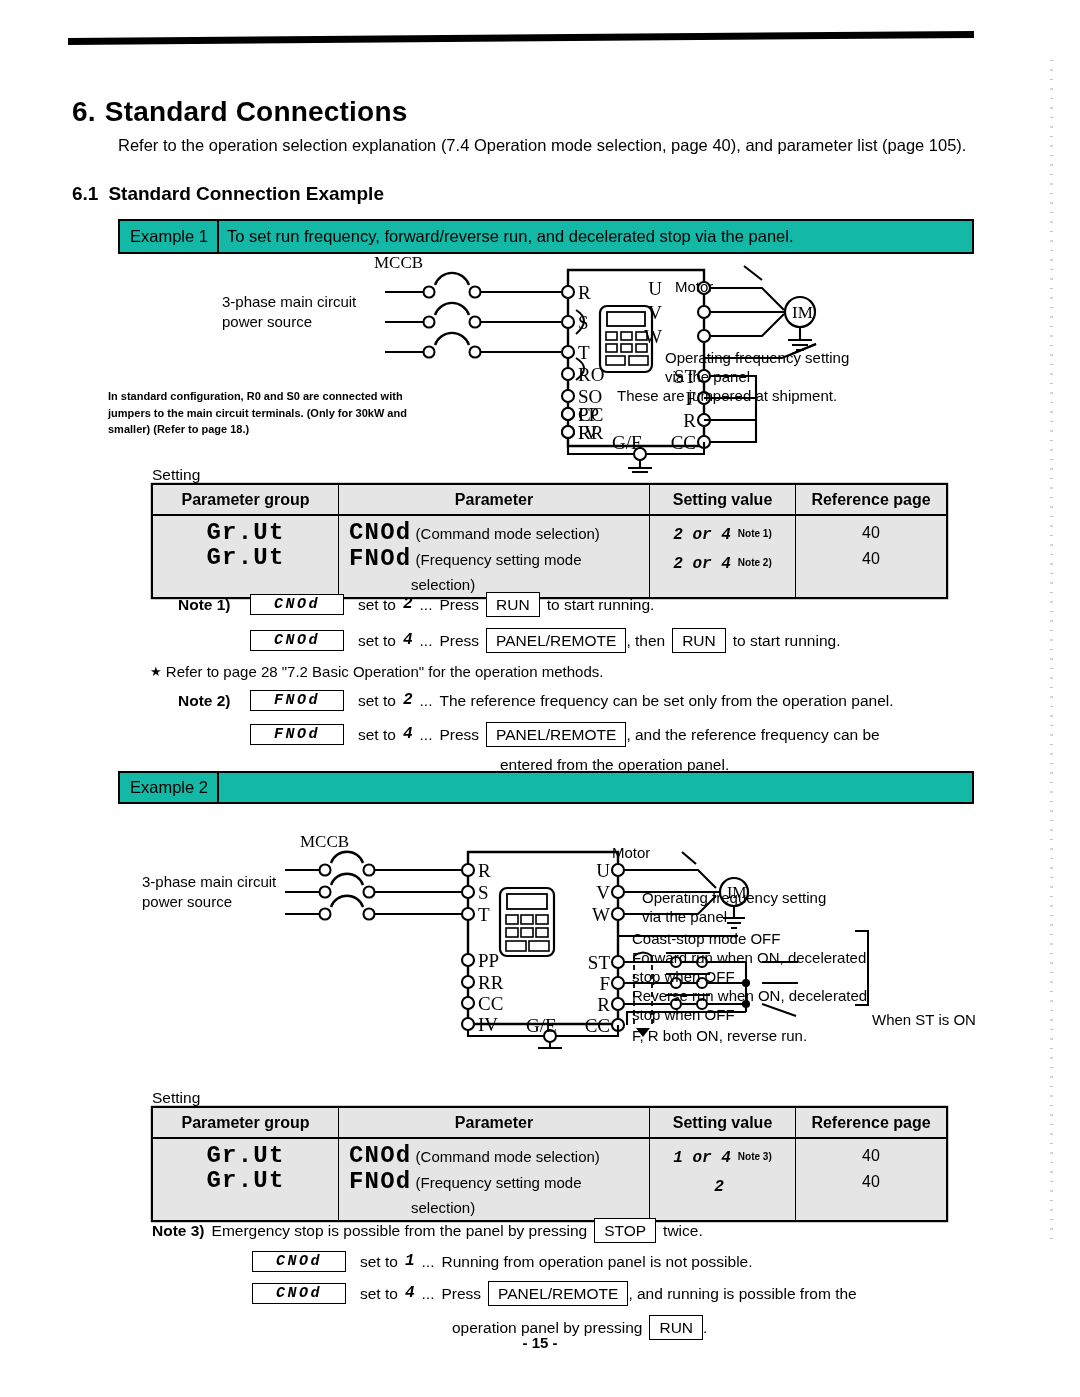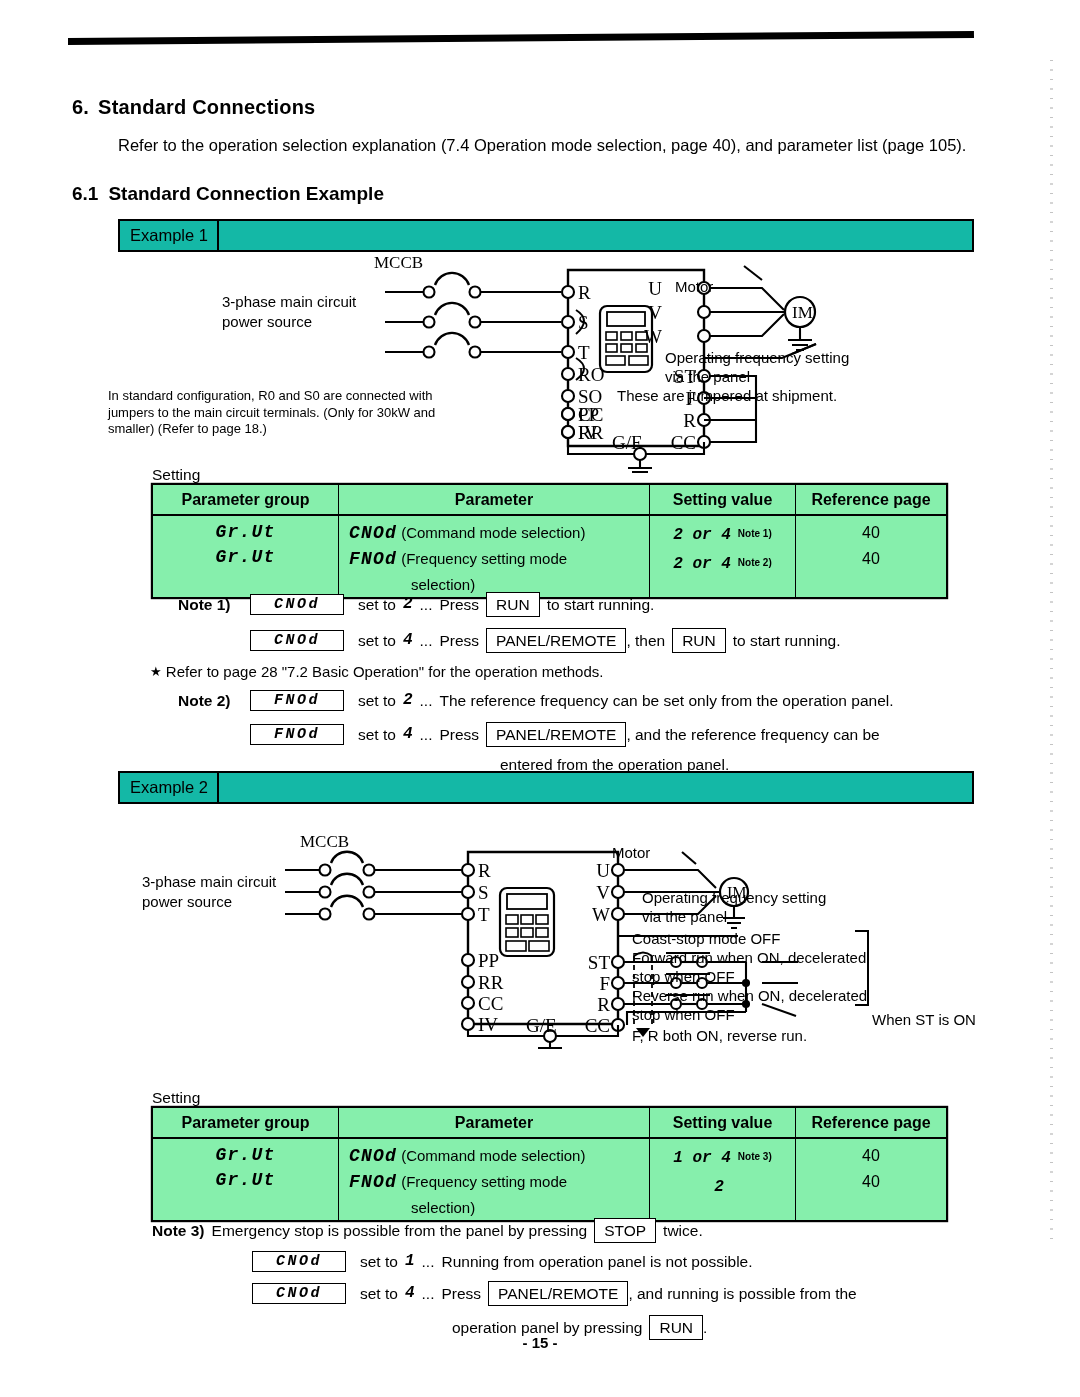--- a/index.html
+++ b/index.html
@@ -18,58 +18,58 @@
   .binding{position:absolute;right:22px;top:6px;width:5px;height:1340px;
     background:repeating-linear-gradient(to bottom,
       #ararar 0 0, #555 0 2px, #ffffff 2px 5px, #999 5px 7px, #fff 7px 13px,
       #777 13px 15px, #fff 15px 22px, #bbb 22px 24px, #fff 24px 31px);
     opacity:.75;}
   .binding2{position:absolute;right:27px;top:60px;width:3px;height:1180px;
     background:repeating-linear-gradient(to bottom,#888 0 1px,#fff 1px 9px,#aaa 9px 11px,#fff 11px 19px);
     opacity:.5;}
 
   
-  .h-sec{position:absolute;left:72px;top:96px;font-size:20px;font-weight:bold;letter-spacing:.2px;text-align:right;}
+  .h-sec{position:absolute;left:72px;top:96px;font-size:28px;font-weight:bold;letter-spacing:.2px;text-align:right;}
   .h-sec .num{margin-right:9px;}
   .intro{position:absolute;left:118px;top:135px;width:868px;font-size:16.5px;line-height:21px;}
   .h-sub{position:absolute;left:72px;top:183px;font-size:19px;font-weight:bold;}
   .h-sub .num{margin-right:10px;}
 
   
   .exbox{position:absolute;border:2.2px solid #000;display:flex;background:#14b8a6;}
   .exbox .lab{border-right:2.2px solid #000;padding:5px 9px 5px 10px;font-size:16.5px;white-space:nowrap;
                display:flex;align-items:center;}
   .exbox .txt{padding:5px 8px;font-size:16.5px;line-height:21px;}
   #example1-box{left:118px;top:219px;width:852px;}
   #example2-box{left:118px;top:771px;width:852px;}
 
   
   .t{position:absolute;font-size:15px;line-height:19px;}
-  .t.sm{font-size:13px;line-height:17px;}
+  .t.sm{font-size:11px;line-height:17px;font-weight:bold;}
   .serif{font-family:"Liberation Serif",serif;}
 
   
   .diagram{position:absolute;}
   .diagram svg{display:block;}
 
   
   .setlabel{position:absolute;font-size:15.5px;}
-  table.settings{position:absolute;border-collapse:collapse;background:#86efac;}
+  table.settings{position:absolute;border-collapse:collapse;background:#e5e5e5;}
   table.settings td,table.settings th{border:1.6px solid #000;padding:0;}
   table.settings thead th{font-size:16px;font-weight:bold;text-align:center;height:29px;
     border-bottom-width:2.2px;}
   table.settings .c-group{width:185px;}
   table.settings .c-param{width:310px;}
   table.settings .c-value{width:145px;}
   table.settings .c-page{width:150px;}
   table.settings tbody td{vertical-align:top;padding-top:4px;height:72px;}
   .outer-thick{box-shadow:0 0 0 1.2px #000;}
 
-  .seg{font-family:"Liberation Mono",monospace;font-style:italic;font-weight:bold;
-       font-size:18px;letter-spacing:1.2px;}
+  .seg{font-family:"Liberation Mono",monospace;font-weight:bold;
+       font-size:24px;letter-spacing:1.2px;}
   .grp-cell{text-align:center;line-height:25px;}
   .par-cell{font-size:15px;line-height:25px;padding-left:10px !important;}
   .par-cell .ind{padding-left:62px;display:block;}
   .val-cell{text-align:center;line-height:27px;position:relative;}
   .val-cell .note{font-size:10px;font-weight:bold;margin-left:7px;vertical-align:2px;
                   font-family:"Liberation Sans",sans-serif;font-style:normal;letter-spacing:0;}
   .pg-cell{text-align:center;font-size:16px;line-height:26px;}
 
   
   .noteblk{position:absolute;font-size:15.5px;line-height:21px;}
@@ -104,20 +104,21 @@
   <div class="h-sec">
     <span class="num">6.</span><span>Standard Connections</span>
   </div>
   <div class="intro">Refer to the operation selection explanation (7.4 Operation mode selection, page 40), and parameter list (page 105).</div>
   <div class="h-sub">
     <span class="num">6.1</span><span>Standard Connection Example</span>
   </div>
 
   <div class="exbox" id="example1-box">
     <div class="lab">Example 1</div>
+    <div class="txt">To set run frequency, forward/reverse run, and decelerated stop via the panel.</div>
   </div>
 
   <div class="diagram" style="left:100px;top:250px;">
     <svg width="880" height="225" viewBox="0 0 880 225">
       <g fill="none" stroke="#000" stroke-width="2.1">
 
         <g>
           <path d="M285 42 h38"></path>
             <circle cx="329" cy="42" r="5.5" fill="#fff"></circle>
           <path d="M335 35 a18 18 0 0 1 34 0" stroke-width="2.4"></path>

